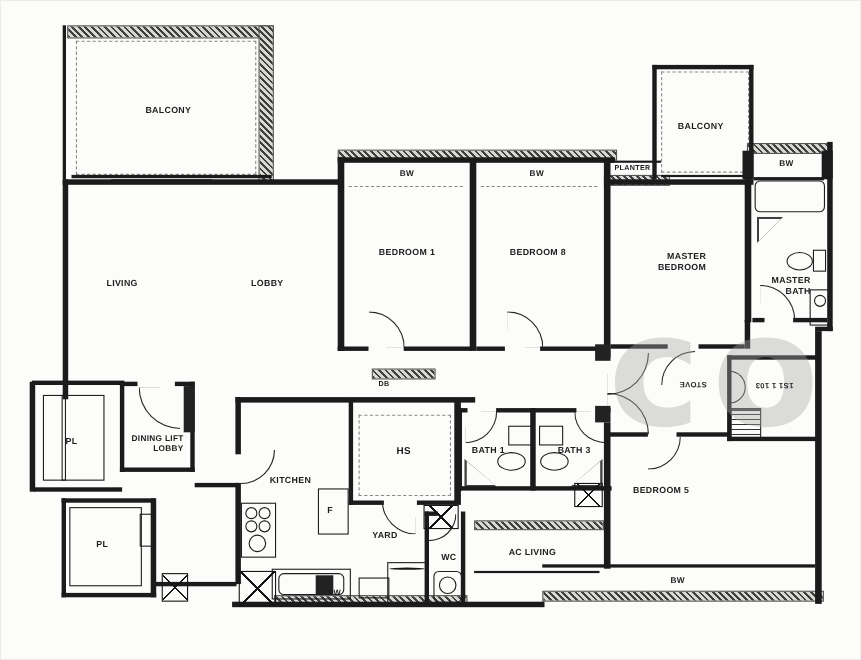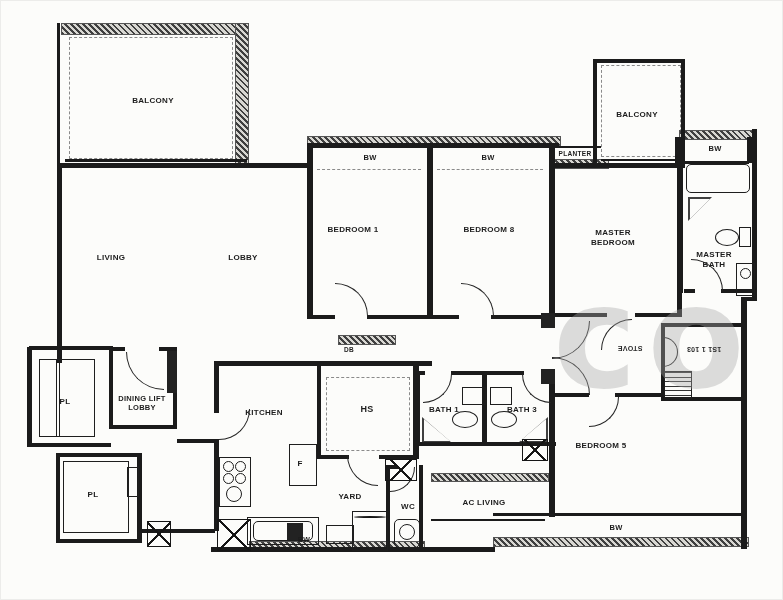--- a/index.html
+++ b/index.html
@@ -1,20 +1,20 @@
 <!DOCTYPE html>
 <html><head>
 <meta charset="utf-8">
 <style>
   html,body{margin:0;padding:0;background:#fff;}
   #plan{position:relative;width:783px;height:600px;background:#fcfcfa;overflow:hidden;
         font-family:"Liberation Sans",sans-serif;border:1px solid #ececea;box-sizing:border-box;}
   .lbl{position:absolute;transform:translate(-50%,-50%);font:700 8px/1.25 "Liberation Sans",sans-serif;
        color:#1c1c1c;letter-spacing:.3px;text-align:center;white-space:nowrap;z-index:30;}
-  .wrap{white-space:normal;}
+  .wrap{white-space:normal;text-align:right;}
   .fs75{font-size:7.5px}.fs7{font-size:7px}.fs65{font-size:6.5px}.fs9{font-size:9px}
   .rot{transform:translate(-50%,-50%) rotate(180deg);color:#2a2a2a;}
   .wm{position:absolute;z-index:20;font-family:"DejaVu Sans",sans-serif;font-weight:bold;
       color:#a8a8a8;opacity:.38;line-height:1;pointer-events:none;}
   #wm-left{left:226px;top:244px;font-size:162px;letter-spacing:-6px;}
   #wm-right{left:552px;top:266px;font-size:142px;letter-spacing:10px;}
   
   .w{position:absolute;background:#1b1b1b;z-index:10;}
   .blk{position:absolute;background:#222;z-index:12;}
   .hatch{position:absolute;z-index:9;border:.5px solid #555;
@@ -184,29 +184,29 @@
       <div class="door" style="left: 588px; top: 396px; width: 29px; height: 29px; border-bottom: 1.4px solid rgb(35, 35, 35); border-right: 1.4px solid rgb(35, 35, 35); border-bottom-right-radius: 100%;"></div>
       <div class="drum" style="left: 353px; top: 515px; width: 30px;"></div>
     </div>
 
   <div class="wm" id="wm-right">co</div>
 
   <div class="lbl" style="left:152px;top:100px">BALCONY</div>
   <div class="lbl" style="left:636px;top:114px">BALCONY</div>
   <div class="lbl" style="left:110px;top:257px">LIVING</div>
   <div class="lbl" style="left:242px;top:257px">LOBBY</div>
-  <div class="lbl" style="left:352px;top:229px">BEDROOM 1</div>
+  <div class="lbl" style="left:369px;top:229px">BEDROOM 1</div>
   <div class="lbl" style="left:488px;top:229px">BEDROOM 8</div>
   <div class="lbl wrap" style="left:612px;top:237px;width:58px">MASTER BEDROOM</div>
   <div class="lbl wrap" style="left:713px;top:259px;width:46px">MASTER BATH</div>
   <div class="lbl" style="left:443px;top:409px">BATH 1</div>
   <div class="lbl" style="left:521px;top:409px">BATH 3</div>
   <div class="lbl" style="left:600px;top:445px">BEDROOM 5</div>
-  <div class="lbl" style="left:263px;top:412px">KITCHEN</div>
-  <div class="lbl" style="left:349px;top:496px">YARD</div>
+  <div class="lbl" style="left:263px;top:436px">KITCHEN</div>
+  <div class="lbl" style="left:349px;top:486px">YARD</div>
   <div class="lbl" style="left:407px;top:506px">WC</div>
   <div class="lbl fs9" style="left:366px;top:409px">HS</div>
   <div class="lbl" style="left:483px;top:502px">AC LIVING</div>
   <div class="lbl fs65" style="left:574px;top:153px">PLANTER</div>
   <div class="lbl wrap fs75" style="left:141px;top:402px;width:50px">DINING LIFT LOBBY</div>
   <div class="lbl" style="left:64px;top:401px">PL</div>
   <div class="lbl" style="left:92px;top:494px">PL</div>
 
   <div class="lbl fs75" style="left:369px;top:157px">BW</div>
   <div class="lbl fs75" style="left:487px;top:157px">BW</div>

